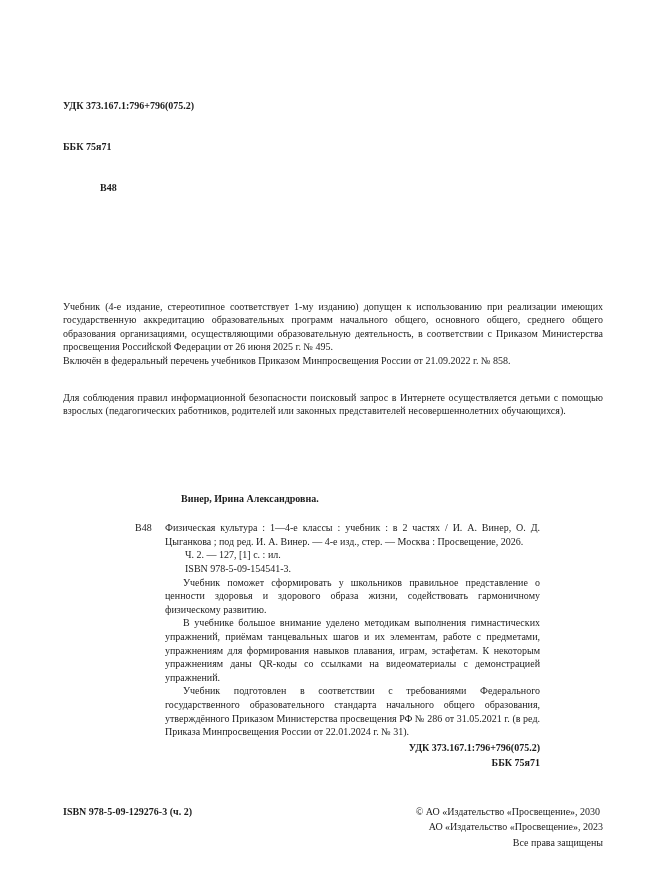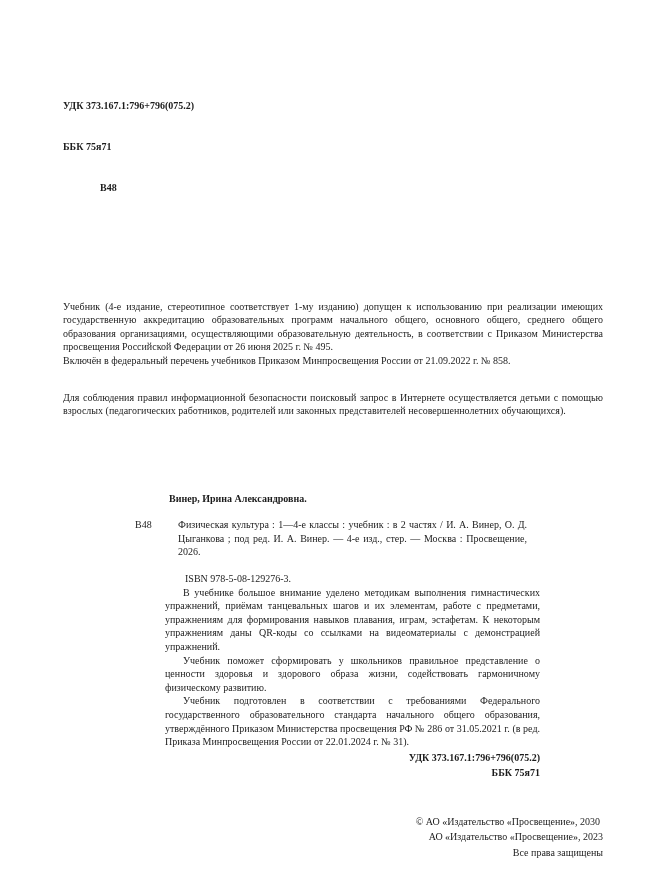--- a/index.html
+++ b/index.html
@@ -24,29 +24,29 @@
     width: 540px;
   }
   .para-gap-lg { margin-top: 78px; }
   .para-gap-sm { }
   .para-gap-md { margin-top: 23px; }
   .catalog {
     margin-top: 74px;
     margin-left: 102px;
     width: 375px;
   }
-  .author { margin: 4px; font-weight: bold; }
+  .author { margin: 16px; font-weight: bold; }
   .entry-wrap { position: relative; }
   .hang-code {
     position: absolute;
     left: -30px;
     top: 0;
   }
   .entry {
-    margin: 13px;
+    margin: 0;
     text-align: justify;
   }
   .cat-line { margin: 0; padding-left: 20px; }
   .annot {
     margin: 0;
     text-align: justify;
     text-indent: 18px;
   }
   .codes-right {
     margin: 2px 0 0 0;
@@ -81,30 +81,32 @@
   <p class="body-para para-gap-sm">Включён в федеральный перечень учебников Приказом Минпросвещения России от 21.09.2022 г. № 858.</p>
 
   <p class="body-para para-gap-md">Для соблюдения правил информационной безопасности поисковый запрос в Интернете осуществляется детьми с помощью взрослых (педагогических работников, родителей или законных представителей несовершеннолетних обучающихся).</p>
 
   <div class="catalog">
     <p class="author">Винер, Ирина Александровна.</p>
     <div class="entry-wrap">
       <span class="hang-code">В48</span>
       <p class="entry">Физическая культура : 1—4-е классы : учебник : в 2 частях / И. А. Винер, О. Д. Цыганкова ; под ред. И. А. Винер. — 4-е изд., стер. — Москва : Просвещение, 2026.</p>
     </div>
-    <p class="cat-line">ISBN 978-5-08-129276-3.</p>
+    <p class="cat-line">Ч. 2. — 127, [1] с. : ил.</p>
+    <p class="cat-line">ISBN 978-5-09-154541-3.</p>
+    <p class="annot">Учебник поможет сформировать у школьников правильное представление о ценности здоровья и здорового образа жизни, содействовать гармоничному физическому развитию.</p>
     <p class="annot">В учебнике большое внимание уделено методикам выполнения гимнастических упражнений, приёмам танцевальных шагов и их элементам, работе с предметами, упражнениям для формирования навыков плавания, играм, эстафетам. К некоторым упражнениям даны QR-коды со ссылками на видеоматериалы с демонстрацией упражнений.</p>
-    <p class="annot">Учебник поможет сформировать у школьников правильное представление о ценности здоровья и здорового образа жизни, содействовать гармоничному физическому развитию.</p>
     <p class="annot">Учебник подготовлен в соответствии с требованиями Федерального государственного образовательного стандарта начального общего образования, утверждённого Приказом Министерства просвещения РФ № 286 от 31.05.2021 г. (в ред. Приказа Минпросвещения России от 22.01.2024 г. № 31).</p>
     <p class="codes-right">УДК 373.167.1:796+796(075.2)</p>
     <p class="codes-right">ББК 75я71</p>
   </div>
 
   <div class="footer">
     <div class="footer-isbns">
+      <div>ISBN 978-5-09-129276-3 (ч. 2)</div>
     </div>
     <div class="copyrights">
       <div>© АО «Издательство «Просвещение», 2030</div>
       <div class="cont">АО «Издательство «Просвещение», 2023</div>
       <div class="cont">Все права защищены</div>
     </div>
   </div>
 
 </div>
 

